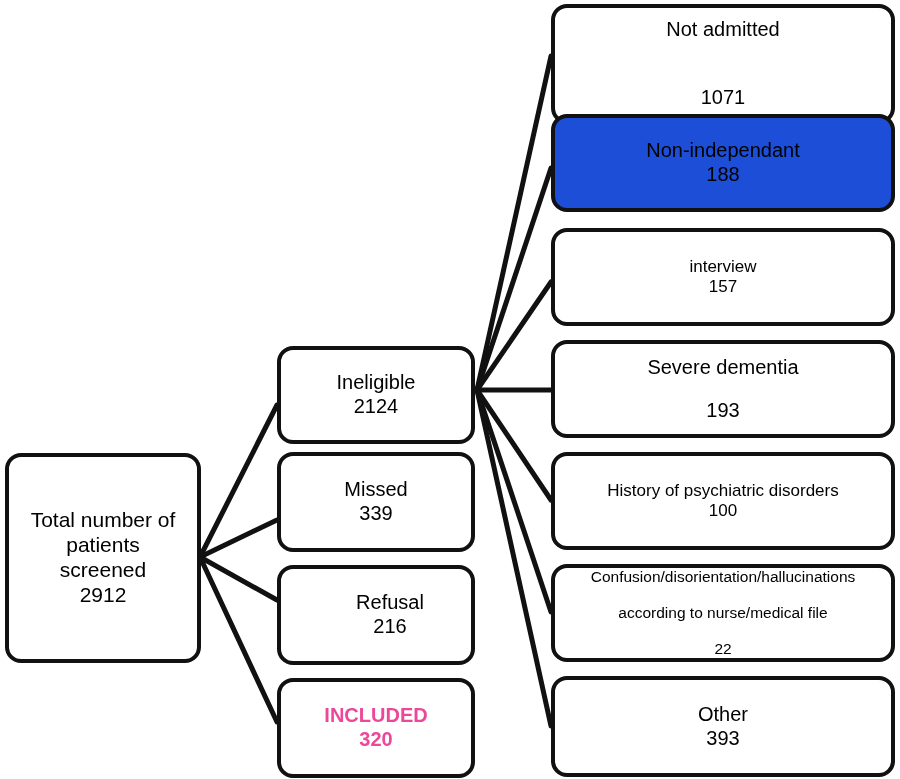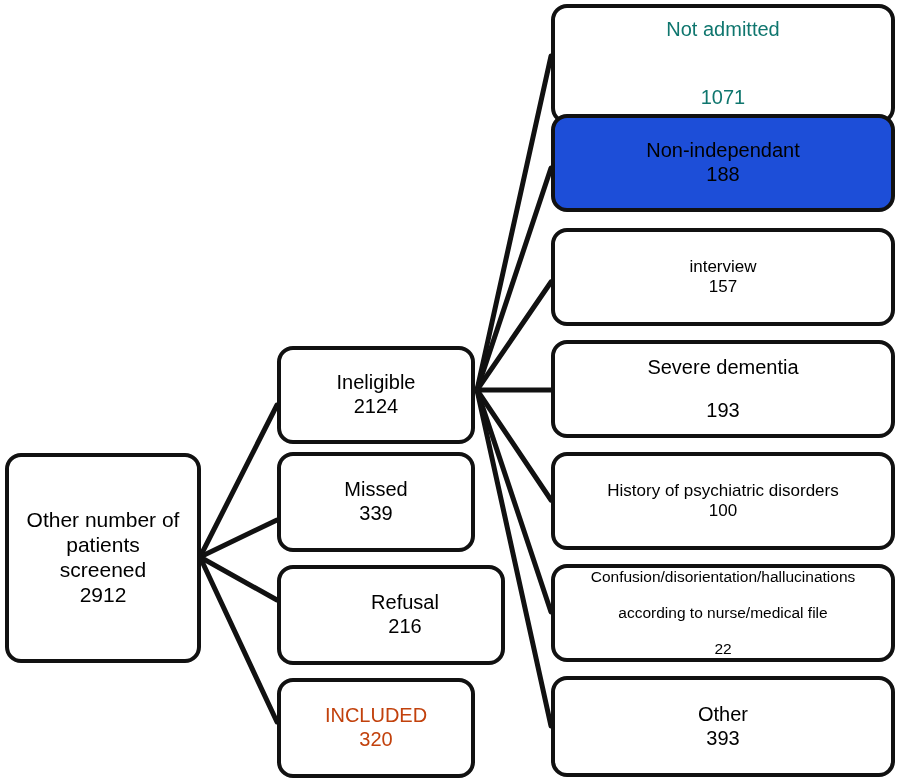--- a/index.html
+++ b/index.html
@@ -63,42 +63,42 @@
       <line x1="477" y1="390" x2="551" y2="56" stroke="#111111" stroke-width="5" stroke-linecap="round"></line>
       <line x1="477" y1="390" x2="551" y2="168" stroke="#111111" stroke-width="5" stroke-linecap="round"></line>
       <line x1="477" y1="390" x2="551" y2="282" stroke="#111111" stroke-width="5" stroke-linecap="round"></line>
       <line x1="477" y1="390" x2="551" y2="390" stroke="#111111" stroke-width="5" stroke-linecap="round"></line>
       <line x1="477" y1="390" x2="551" y2="500" stroke="#111111" stroke-width="5" stroke-linecap="round"></line>
       <line x1="477" y1="390" x2="551" y2="612" stroke="#111111" stroke-width="5" stroke-linecap="round"></line>
       <line x1="477" y1="390" x2="551" y2="726" stroke="#111111" stroke-width="5" stroke-linecap="round"></line>
     </svg>
   <div id="nodes">
       <div class="node sz-lg" style="left: 5px; top: 453px; width: 196px; height: 210px;">
-        <span class="line">Other number of</span>
+        <span class="line">Total number of</span>
         <span class="line">patients</span>
         <span class="line">screened</span>
         <span class="line count">2912</span>
       </div>
       <div class="node sz-md" style="left: 277px; top: 346px; width: 198px; height: 98px; border-color: rgb(17, 17, 17); background: rgb(255, 255, 255); color: rgb(0, 0, 0); text-align: right;">
         <span class="line">Ineligible</span>
         <span class="line count">2124</span>
       </div>
       <div class="node sz-md" style="left: 277px; top: 452px; width: 198px; height: 100px; border-color: rgb(17, 17, 17); background: rgb(255, 255, 255); color: rgb(0, 0, 0);">
         <span class="line">Missed</span>
         <span class="line count">339</span>
       </div>
-      <div class="node sz-md" style="left: 277px; top: 565px; width: 228px; height: 100px; border-color: rgb(17, 17, 17); background: rgb(255, 255, 255); color: rgb(0, 0, 0); padding-left: 28px;">
+      <div class="node sz-md" style="left: 277px; top: 565px; width: 198px; height: 100px; border-color: rgb(17, 17, 17); background: rgb(255, 255, 255); color: rgb(0, 0, 0); padding-left: 28px;">
         <span class="line">Refusal</span>
         <span class="line count">216</span>
       </div>
-      <div class="node sz-md" style="left: 277px; top: 678px; width: 198px; height: 100px; border-color: rgb(17, 17, 17); background: rgb(255, 255, 255); color: #c2410c;">
+      <div class="node sz-md" style="left: 277px; top: 678px; width: 198px; height: 100px; border-color: rgb(17, 17, 17); background: rgb(255, 255, 255); color: #ec4899; font-weight: bold;">
         <span class="line">INCLUDED</span>
         <span class="line count">320</span>
       </div>
-      <div class="node sz-md" style="left: 551px; top: 4px; width: 344px; height: 120px; border-color: rgb(17, 17, 17); background: rgb(255, 255, 255); color: #0f766e; gap: 44px;">
+      <div class="node sz-md" style="left: 551px; top: 4px; width: 344px; height: 120px; border-color: rgb(17, 17, 17); background: rgb(255, 255, 255); color: #000000; gap: 44px;">
         <span class="line">Not admitted</span>
         <span class="line count">1071</span>
       </div>
       <div class="node sz-md" style="left: 551px; top: 114px; width: 344px; height: 98px; border-color: rgb(17, 17, 17); background: #1d4ed8; color: rgb(0, 0, 0);">
         <span class="line">Non-independant</span>
         <span class="line count">188</span>
       </div>
       <div class="node sz-sm" style="left: 551px; top: 228px; width: 344px; height: 98px; border-color: rgb(17, 17, 17); background: rgb(255, 255, 255); color: rgb(0, 0, 0);">
         <span class="line">interview</span>
         <span class="line count">157</span>

